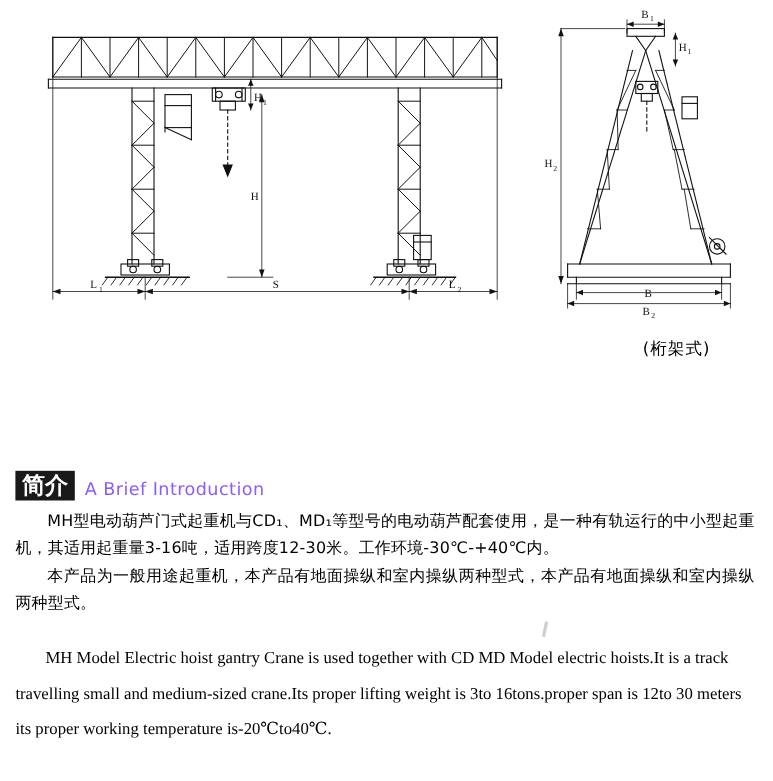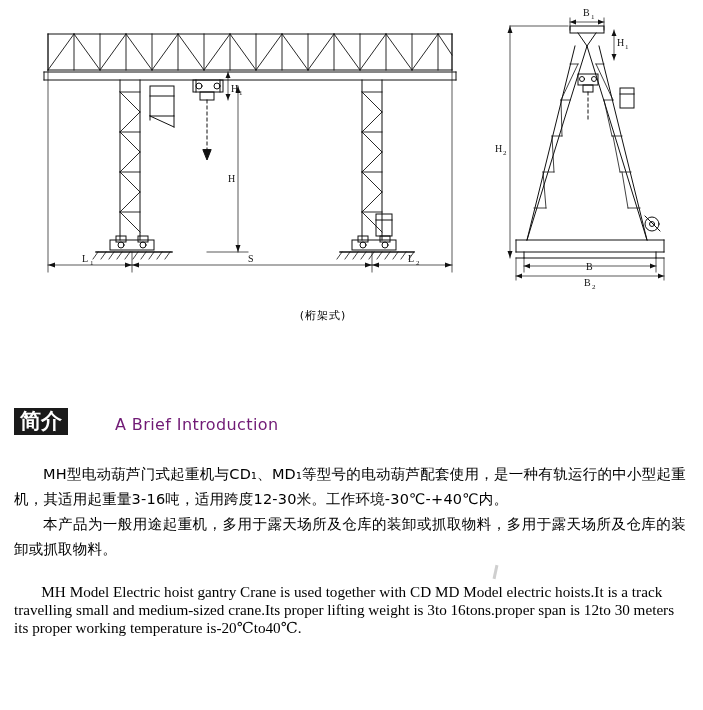--- a/index.html
+++ b/index.html
@@ -8,49 +8,49 @@
     font-family:"Liberation Serif", serif;
     color:#000;position:relative;overflow:hidden;
   }
   .page{position:relative;width:703px;height:710px;}
 
   
   .drawing{position:absolute;left:0;top:0;width:703px;height:345px;}
   .drawing svg{display:block;}
 
   .caption{
-    position:absolute;left:0;top:308px;width:646px;text-align:center;
-    font-size:11px;font-family:"DejaVu Sans","Liberation Sans",sans-serif;
+    position:absolute;left:0;top:308px;width:646px;text-align:right;
+    font-size:15px;font-family:"DejaVu Sans","Liberation Sans",sans-serif;
     letter-spacing:1px;
   }
 
   
-  .heading{position:absolute;left:14px;top:408px;display:flex;align-items:flex-end;gap:38px;}
+  .heading{position:absolute;left:14px;top:428px;display:flex;align-items:flex-end;}
   .heading .cn{
     background:#1a1a1a;color:#fff;font-size:21px;font-weight:bold;
     padding:2px 6px 3px 6px;line-height:1.05;
     font-family:"DejaVu Sans","Liberation Sans",sans-serif;
   }
   .heading .en{
-    margin-left:9px;font-size:16px;color:#701a75;
+    margin-left:9px;font-size:16px;color:#8b5cf6;
     font-family:"DejaVu Sans","Liberation Sans",sans-serif;
     letter-spacing:.4px;padding-bottom:1px;
   }
 
   
   .textblock{position:absolute;left:14px;top:462px;width:672px;}
   p{margin:0;}
   .cnpara{
     font-family:"DejaVu Sans","Liberation Sans",sans-serif;
     font-size:14.5px;line-height:25px;text-align:justify;
     text-indent:2em;letter-spacing:.2px;
   }
   .enpara{
     font-family:"Liberation Serif","DejaVu Serif",serif;
-    font-size:15.2px;line-height:18px;text-align:left;
+    font-size:15.2px;line-height:32px;text-align:left;
   }
   .gap-en{margin-top:21px;}
   .en-indent{text-indent:1.8em;}
   .smudge{
     position:absolute;left:494px;top:565px;width:3px;height:14px;
     background:#cfcfcf;transform:rotate(12deg);
   }
 </style>
 </head>
 <body>
@@ -336,18 +336,18 @@
 
   <div class="caption">(桁架式)</div>
 
   <div class="heading">
     <span class="cn">简介</span>
     <span class="en">A Brief Introduction</span>
   </div>
 
   <div class="textblock">
     <p class="cnpara">MH型电动葫芦门式起重机与CD₁、MD₁等型号的电动葫芦配套使用，是一种有轨运行的中小型起重机，其适用起重量3-16吨，适用跨度12-30米。工作环境-30℃-+40℃内。</p>
-    <p class="cnpara">本产品为一般用途起重机，多用于露天场所及仓库的装卸或抓取物料，多用于露天场所及仓库的装卸或抓取物料。</p>
+    <p class="cnpara">本产品为一般用途起重机，本产品有地面操纵和室内操纵两种型式，本产品有地面操纵和室内操纵两种型式。</p>
     <p class="enpara gap-en en-indent">MH Model Electric hoist gantry Crane is used together with CD MD Model electric hoists.It is a track travelling small and medium-sized crane.Its proper lifting weight is 3to 16tons.proper span  is 12to 30 meters its proper working temperature is-20℃to40℃.</p>
   </div>
 
   <div class="smudge"></div>
 </div>
 
 </body></html>

